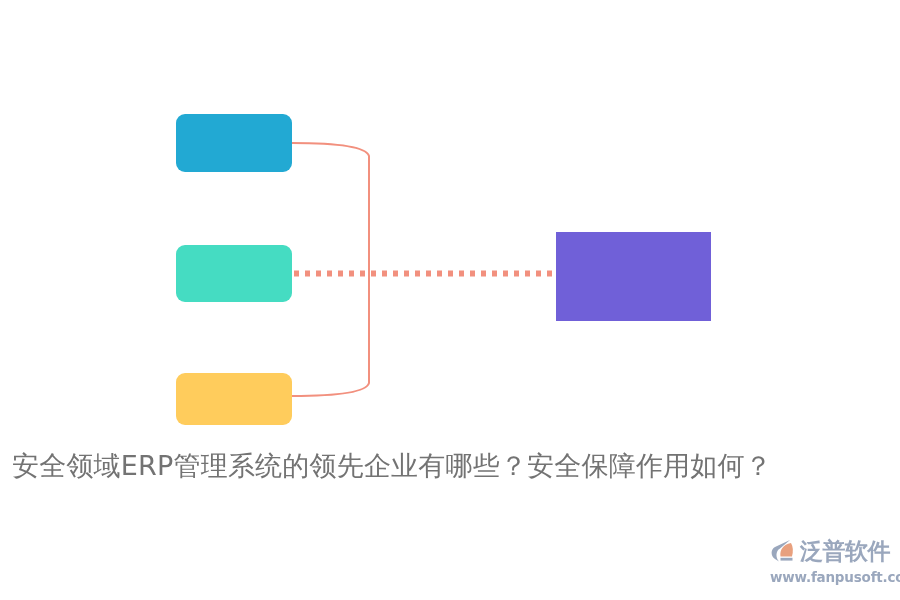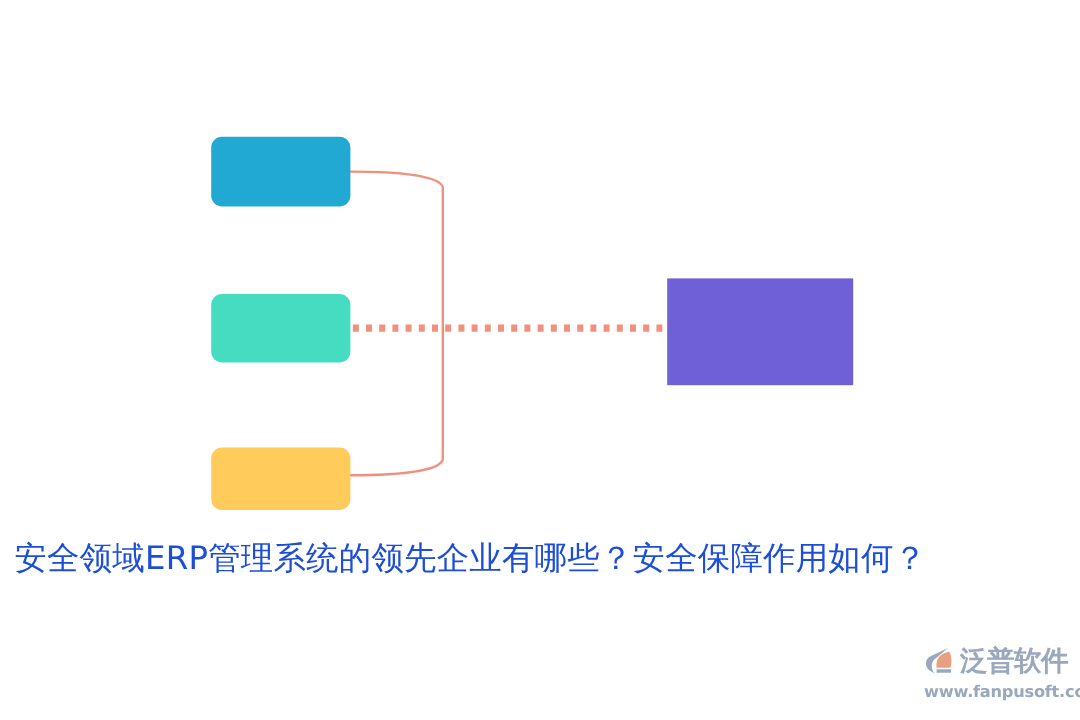--- a/index.html
+++ b/index.html
@@ -81,21 +81,21 @@
     left: 12px;
     top: 444px;
     width: 876px;
     height: 44px;
     display: flex;
     align-items: center;
     font-family: "DejaVu Sans", "Liberation Sans", sans-serif;
     font-size: 27px;
     line-height: 40px;
     letter-spacing: 0.2px;
-    color: #1d4ed8;
+    color: #737373;
     white-space: nowrap;
   }
 
   
   #watermark {
     position: absolute;
     left: 770px;
     top: 534px;
     width: 124px;
     height: 52px;

